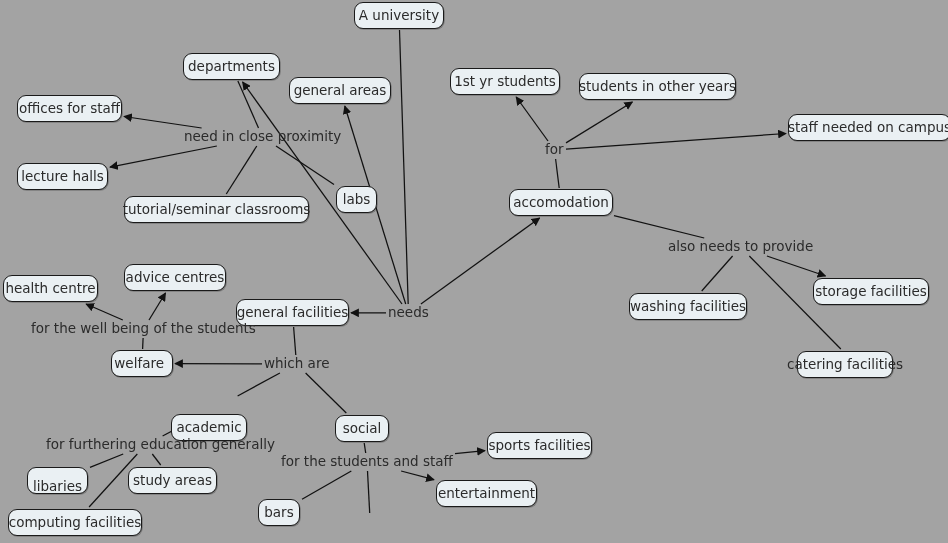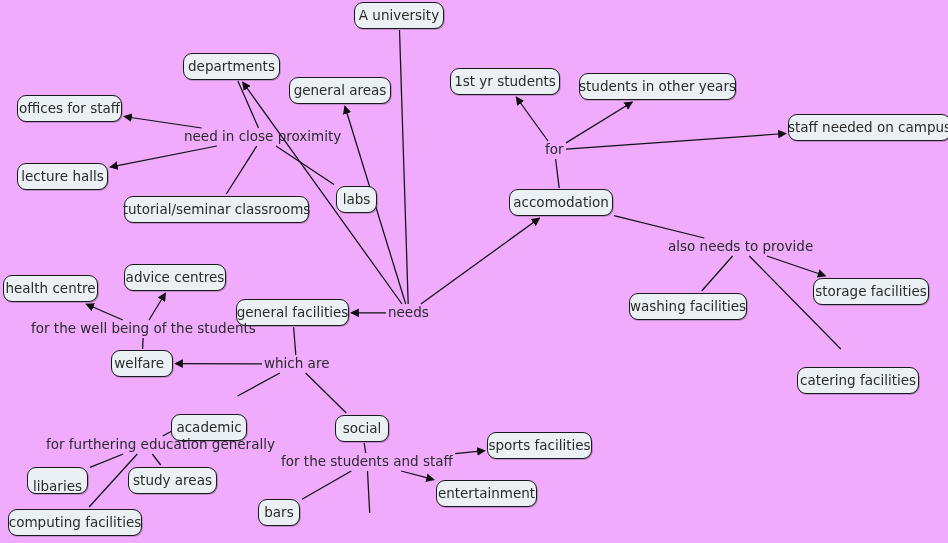--- a/index.html
+++ b/index.html
@@ -4,21 +4,21 @@
 <style>
   html, body {
     margin: 0;
     padding: 0;
     background: #ffffff;
   }
   #canvas {
     position: relative;
     width: 948px;
     height: 543px;
-    background: #f0abfc;
+    background: #a3a3a3;
     overflow: hidden;
     font-family: "DejaVu Sans", sans-serif;
   }
   #edges {
     position: absolute;
     left: 0;
     top: 0;
     width: 948px;
     height: 543px;
     pointer-events: none;
@@ -133,21 +133,21 @@
       </div>
       <div class="node" style="left: 509px; top: 189px; width: 104px;">
         <span>accomodation</span>
       </div>
       <div class="node" style="left: 629px; top: 293px; width: 118px;">
         <span>washing facilities</span>
       </div>
       <div class="node" style="left: 813px; top: 278px; width: 116px;">
         <span>storage facilities</span>
       </div>
-      <div class="node" style="left: 797px; top: 351px; width: 122px; margin-top: 16px;">
+      <div class="node" style="left: 797px; top: 351px; width: 96px;">
         <span>catering facilities</span>
       </div>
       <div class="node" style="left: 3px; top: 275px; width: 95px;">
         <span>health centre</span>
       </div>
       <div class="node" style="left: 124px; top: 264px; width: 102px;">
         <span>advice centres</span>
       </div>
       <div class="node" style="left: 236px; top: 299px; width: 113px;">
         <span>general facilities</span>

